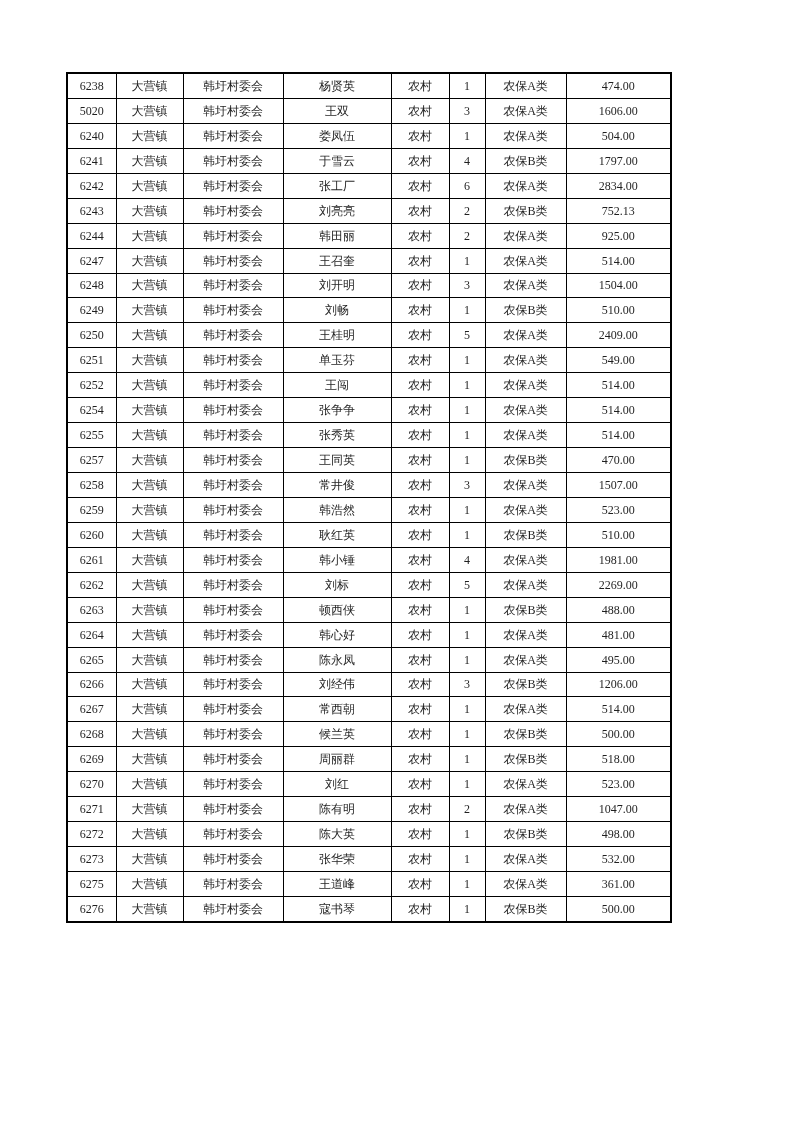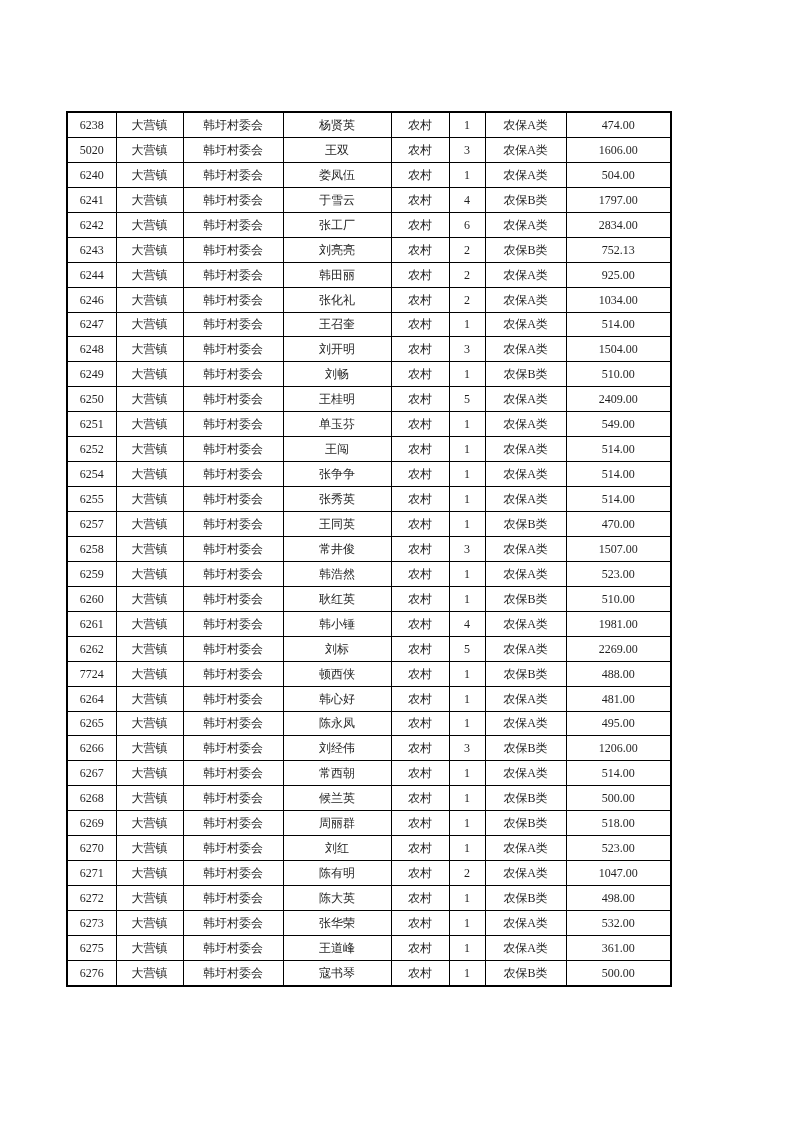--- a/index.html
+++ b/index.html
@@ -18,21 +18,20 @@
     position: absolute;
     left: 66px;
     top: 72px;
     width: 604px;
   }
   table.roster {
     border-collapse: collapse;
     table-layout: fixed;
     width: 604px;
     border: 2px solid #000000;
-    margin-top: 39px;
   }
   table.roster td {
     border: 1px solid #000000;
     text-align: center;
     vertical-align: middle;
     font-size: 12px;
     line-height: 1;
     padding: 0;
     height: 23.94px; 
     overflow: hidden;
@@ -127,30 +126,20 @@
           <td>6244</td>
           <td>大营镇</td>
           <td>韩圩村委会</td>
           <td>韩田丽</td>
           <td>农村</td>
           <td>2</td>
           <td>农保A类</td>
           <td>925.00</td>
         </tr>
         <tr>
-          <td>6246</td>
-          <td>大营镇</td>
-          <td>韩圩村委会</td>
-          <td>张化礼</td>
-          <td>农村</td>
-          <td>2</td>
-          <td>农保A类</td>
-          <td>1034.00</td>
-        </tr>
-        <tr>
           <td>6247</td>
           <td>大营镇</td>
           <td>韩圩村委会</td>
           <td>王召奎</td>
           <td>农村</td>
           <td>1</td>
           <td>农保A类</td>
           <td>514.00</td>
         </tr>
         <tr>
@@ -277,21 +266,21 @@
           <td>6262</td>
           <td>大营镇</td>
           <td>韩圩村委会</td>
           <td>刘标</td>
           <td>农村</td>
           <td>5</td>
           <td>农保A类</td>
           <td>2269.00</td>
         </tr>
         <tr>
-          <td>7724</td>
+          <td>6263</td>
           <td>大营镇</td>
           <td>韩圩村委会</td>
           <td>顿西侠</td>
           <td>农村</td>
           <td>1</td>
           <td>农保B类</td>
           <td>488.00</td>
         </tr>
         <tr>
           <td>6264</td>

